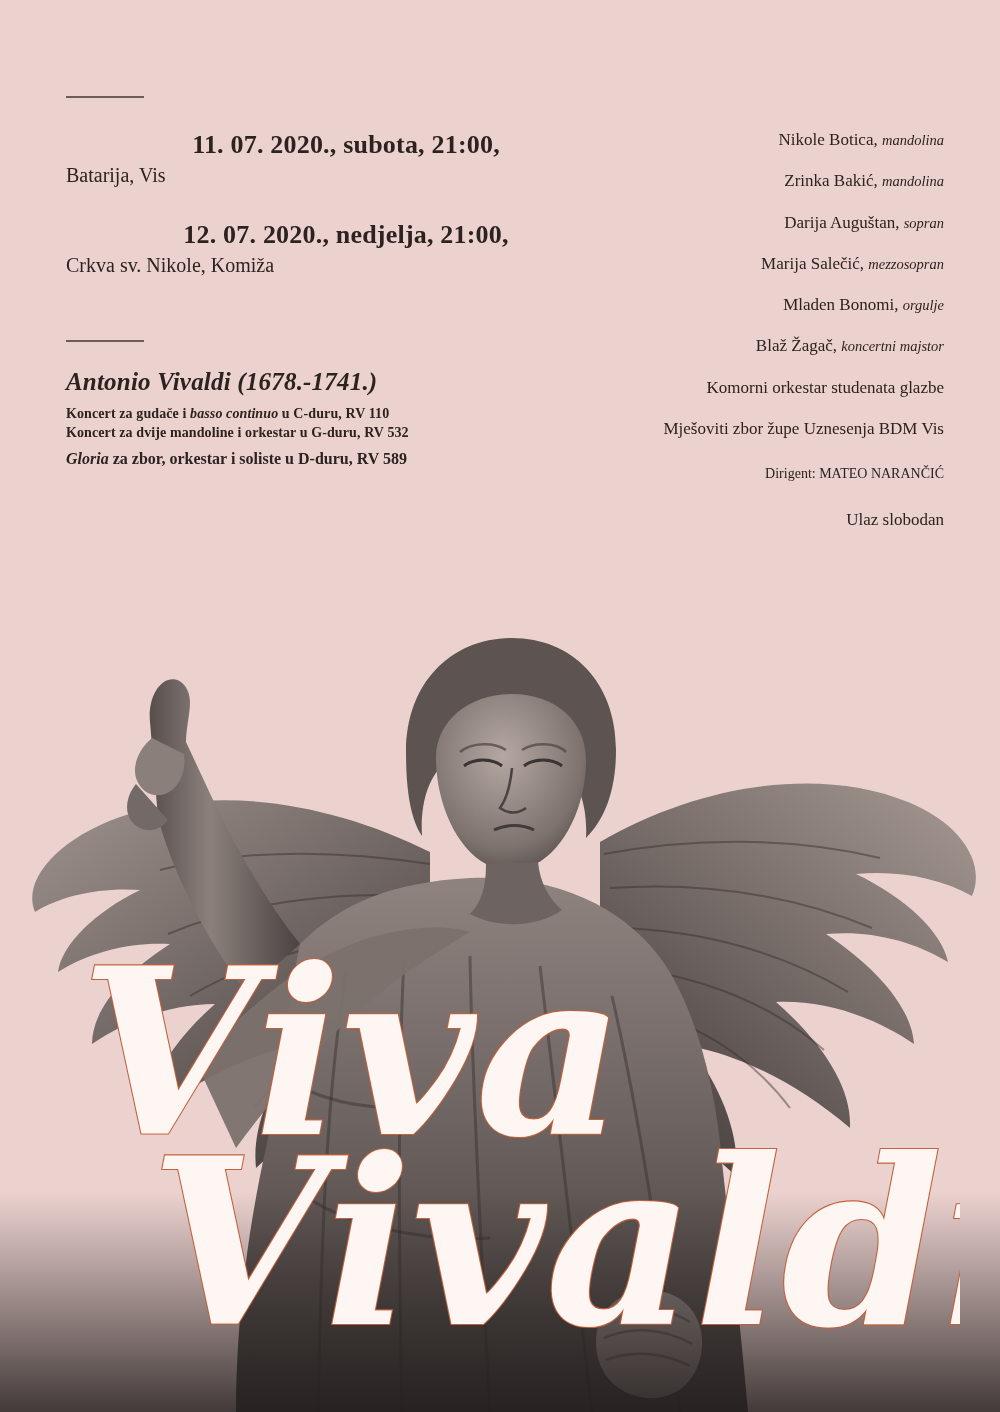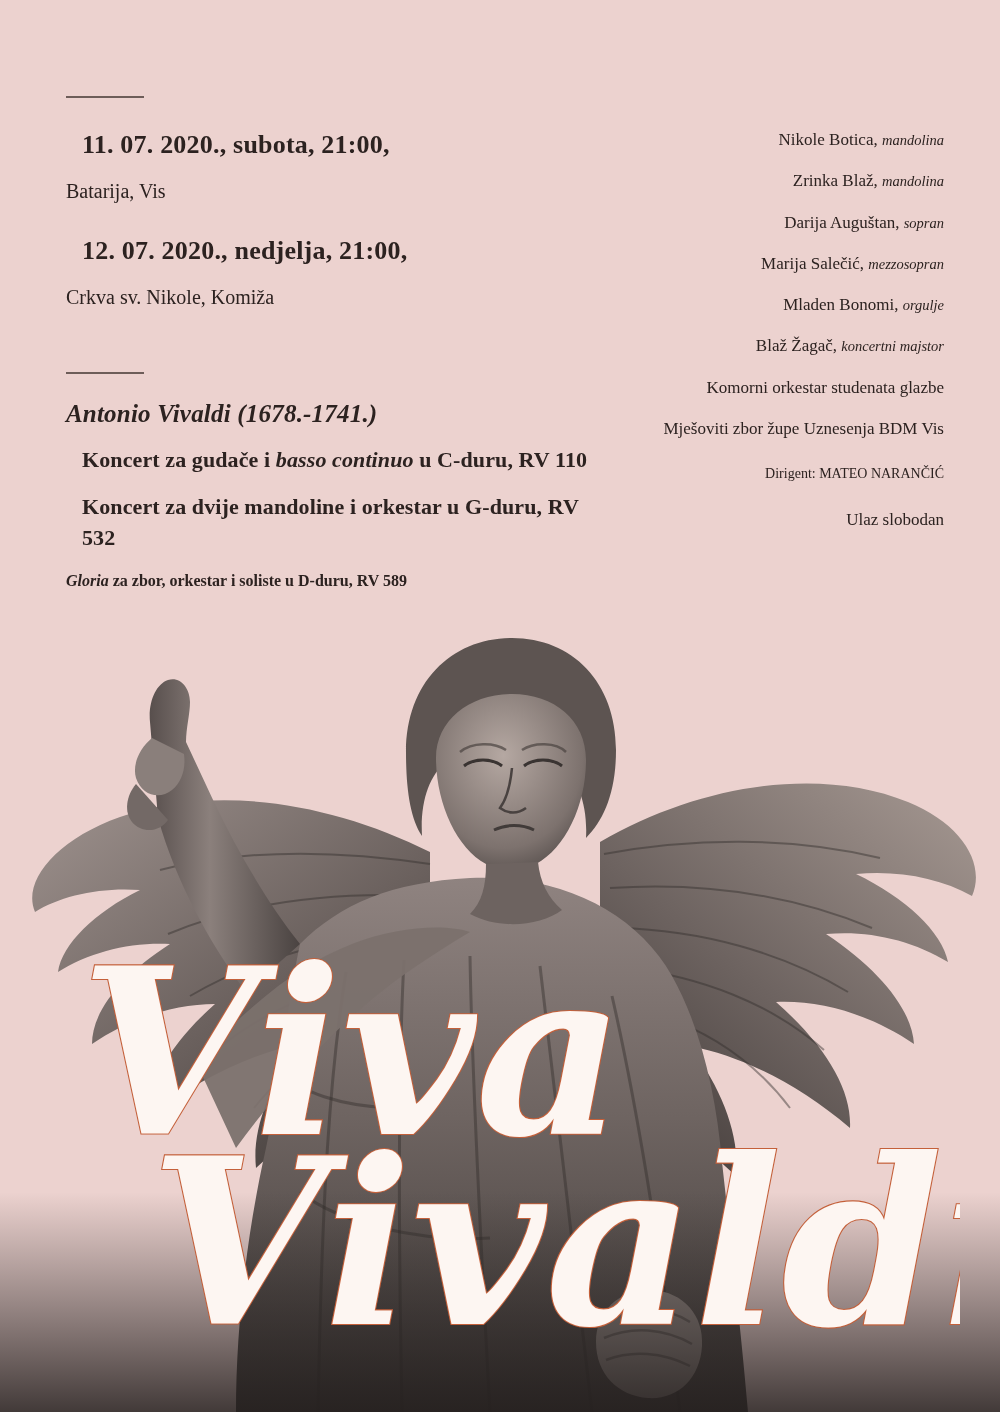--- a/index.html
+++ b/index.html
@@ -39,21 +39,22 @@
     width: 78px;
     height: 2px;
     background: #6d5d59;
     margin-bottom: 30px;
   }
   .date-line {
     font-size: 26px;
     font-weight: bold;
     letter-spacing: 0.2px;
     line-height: 1.30;
-    margin: 16px;
+    margin: 0;
+    text-align: center;
   }
   .place-line {
     font-size: 20px;
     line-height: 1.30;
     margin: 0 0 30px 0;
   }
   .block2 { margin-top: 26px; }
 
   .rule2 {
     width: 78px;
@@ -62,24 +63,24 @@
     margin: 62px 0 26px 0;
   }
   .composer {
     font-size: 25px;
     font-weight: bold;
     font-style: italic;
     margin: 0 0 8px 0;
     letter-spacing: 0.2px;
   }
   .work {
-    font-size: 22px;
+    font-size: 14px;
     font-weight: bold;
     line-height: 1.42;
-    margin: 16px;
+    margin: 0;
     letter-spacing: 0.1px;
   }
   .work em { font-style: italic; }
   .work-big {
     font-size: 16px;
     font-weight: bold;
     line-height: 1.45;
     margin: 4px 0 7px 0;
   }
   .work-big em { font-style: italic; }
@@ -286,21 +287,21 @@
       <em>Gloria</em><span> za zbor, orkestar i soliste u D-duru, RV 589</span>
     </p>
   </div>
 
   <div class="right-col">
     <p class="perf">
       <span>Nikole Botica,</span>
       <span class="role">mandolina</span>
     </p>
     <p class="perf">
-      <span>Zrinka Blaž,</span>
+      <span>Zrinka Bakić,</span>
       <span class="role">mandolina</span>
     </p>
     <p class="perf">
       <span>Darija Auguštan,</span>
       <span class="role">sopran</span>
     </p>
     <p class="perf">
       <span>Marija Salečić,</span>
       <span class="role">mezzosopran</span>
     </p>

